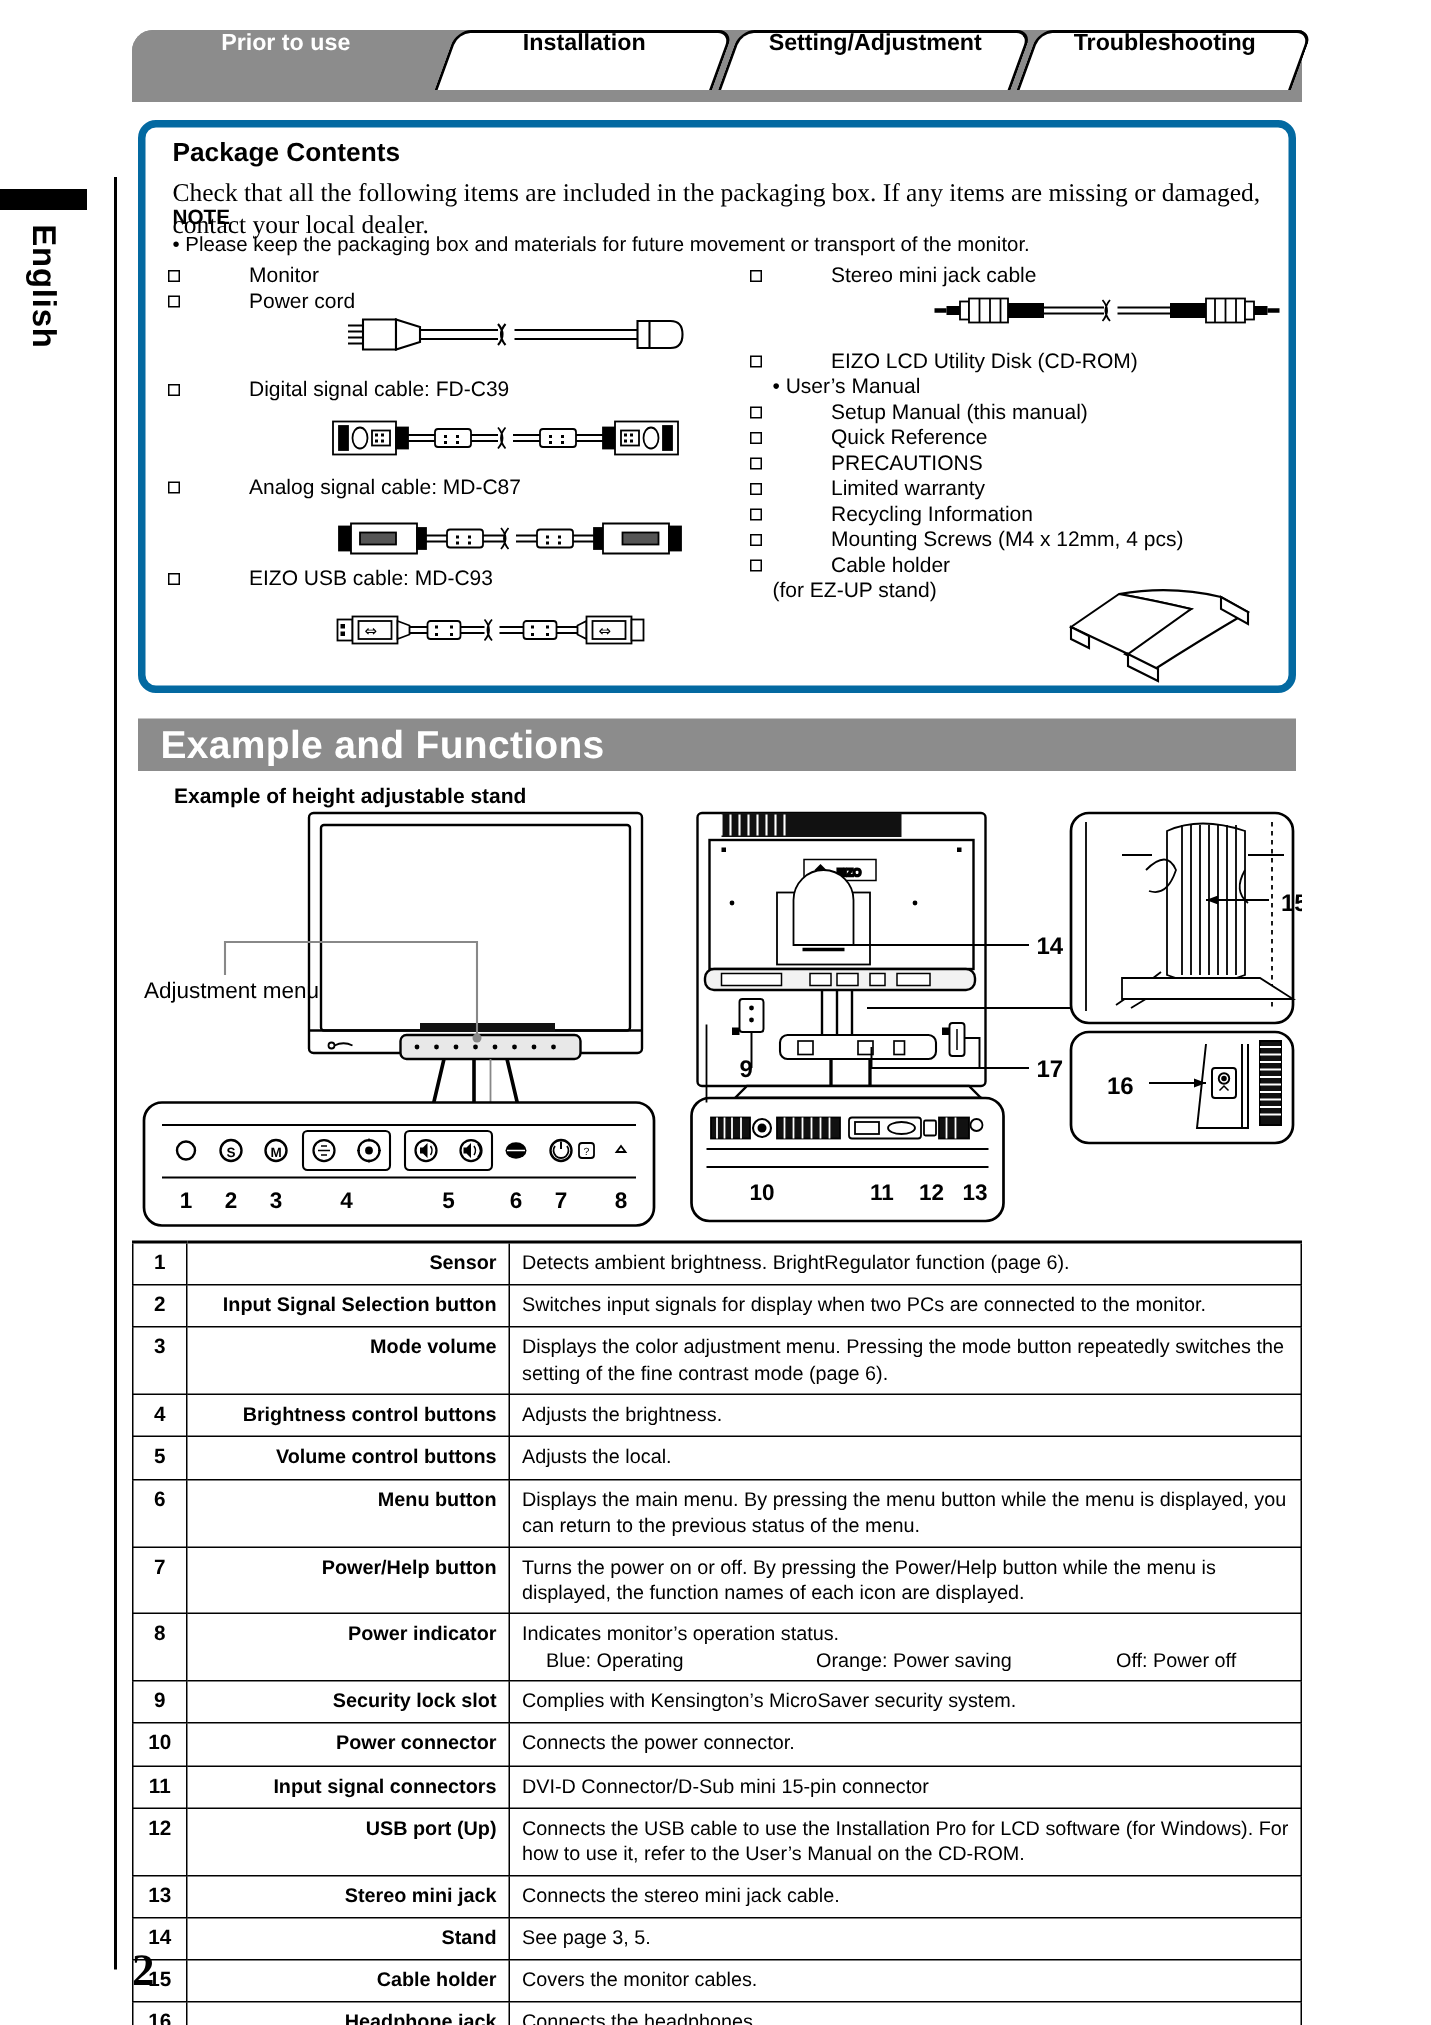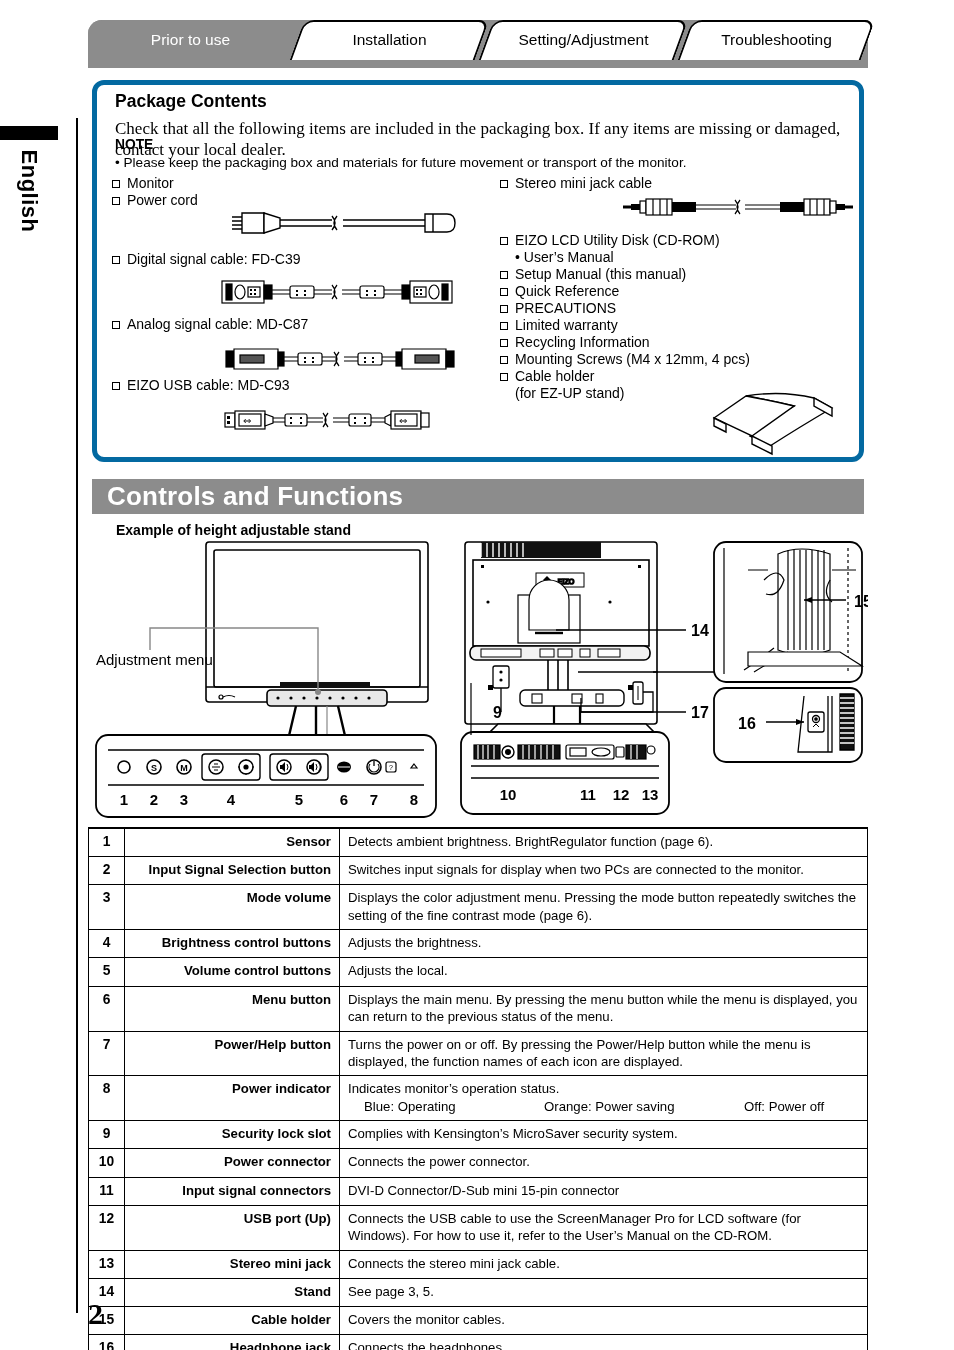--- a/index.html
+++ b/index.html
@@ -41,22 +41,22 @@
     width: 780px; height: 48px;
   }
   #tabstrip .strip-bg {
     position: absolute; left: 0; top: 0;
     width: 780px; height: 48px;
     background: #8c8c8c;
     border-top-left-radius: 14px;
   }
   .tab {
     position: absolute; top: 0; height: 40px;
-    display: flex; align-items: center; justify-content: center;
-    font-size: 15.5px; font-weight: normal;
+    display: flex; align-items: flex-start; justify-content: center;
+    font-size: 15.5px; font-weight: bold;
     color: #000;
   }
   .tab .tabshape {
     position: absolute; left: 0; top: 0; right: 0; bottom: 0;
     background: #fff;
     border: 2px solid #000;
     border-bottom: none;
     transform: skewX(-20deg);
     border-top-left-radius: 10px;
     border-top-right-radius: 10px;
@@ -101,21 +101,21 @@
   #pkg-note-title {
     position: absolute; left: 18px; top: 52px;
     font-size: 13.8px; font-weight: bold;
   }
   #pkg-note-text {
     position: absolute; left: 18px; top: 70px;
     font-size: 13.6px;
   }
 
   .chk-list { position: absolute; font-size: 14px; line-height: 1.0; }
-  .chk-item { display: flex; align-items: flex-start; margin-bottom: 3px; white-space: nowrap; }
+  .chk-item { display: flex; align-items: flex-start; margin-bottom: 3px; white-space: nowrap; gap: 39px; }
   .chk-box {
     display: inline-block; width: 8px; height: 8px;
     border: 1.2px solid #000; margin-right: 7px; margin-top: 4px; flex: none;
   }
   .sub-item { font-size: 14px; margin-left: 15px; margin-bottom: 3px; white-space: nowrap; }
 
   #list-left  { left: 112px; top: 176px; width: 330px; }
   #list-right { left: 500px; top: 176px; width: 360px; }
 
   .cable-svg { position: absolute; }
@@ -391,21 +391,21 @@
   <g stroke="#000" stroke-width="1.4" fill="#fff">
     <path d="M40 8 q35 -6 68 2 l18 10 q-34 20 -62 38 l-20 -10 q24 -20 44 -30 q-25 -6 -48 -10 z"></path>
     <path d="M8 30 l32 -22 q22 4 48 10 l-42 30 z"></path>
     <path d="M8 30 v8 l12 6 v-8 z"></path>
     <path d="M46 48 v8 l20 10 v-8 z"></path>
     <path d="M108 10 v8 l18 10 v-8 z"></path>
   </g>
 </svg>
 
 <div id="cf-header">
-  <span class="t">Controls and Functions</span>
+  <span class="t">Example and Functions</span>
 </div>
 <div id="cf-sub">Example of height adjustable stand</div>
 
 <svg id="diagram" viewBox="0 0 780 285">
 
   <g stroke="#000" fill="#fff" stroke-width="1.6">
     <rect x="118" y="2" width="222" height="160" rx="3"></rect>
     <rect x="126" y="10" width="206" height="137" rx="2"></rect>
     <path d="M118 147 h222"></path>
 
@@ -681,21 +681,21 @@
       <td class="c-desc">Connects the power connector.</td>
     </tr>
     <tr>
       <td class="c-no">11</td>
       <td class="c-name">Input signal connectors</td>
       <td class="c-desc">DVI-D Connector/D-Sub mini 15-pin connector</td>
     </tr>
     <tr>
       <td class="c-no">12</td>
       <td class="c-name">USB port (Up)</td>
-      <td class="c-desc">Connects the USB cable to use the ScreenManager Pro for LCD software (for Windows). For how to use it, refer to the User’s Manual on the CD-ROM.</td>
+      <td class="c-desc">Connects the USB cable to use the Installation Pro for LCD software (for Windows). For how to use it, refer to the User’s Manual on the CD-ROM.</td>
     </tr>
     <tr>
       <td class="c-no">13</td>
       <td class="c-name">Stereo mini jack</td>
       <td class="c-desc">Connects the stereo mini jack cable.</td>
     </tr>
     <tr>
       <td class="c-no">14</td>
       <td class="c-name">Stand</td>
       <td class="c-desc">See page 3, 5.</td>

